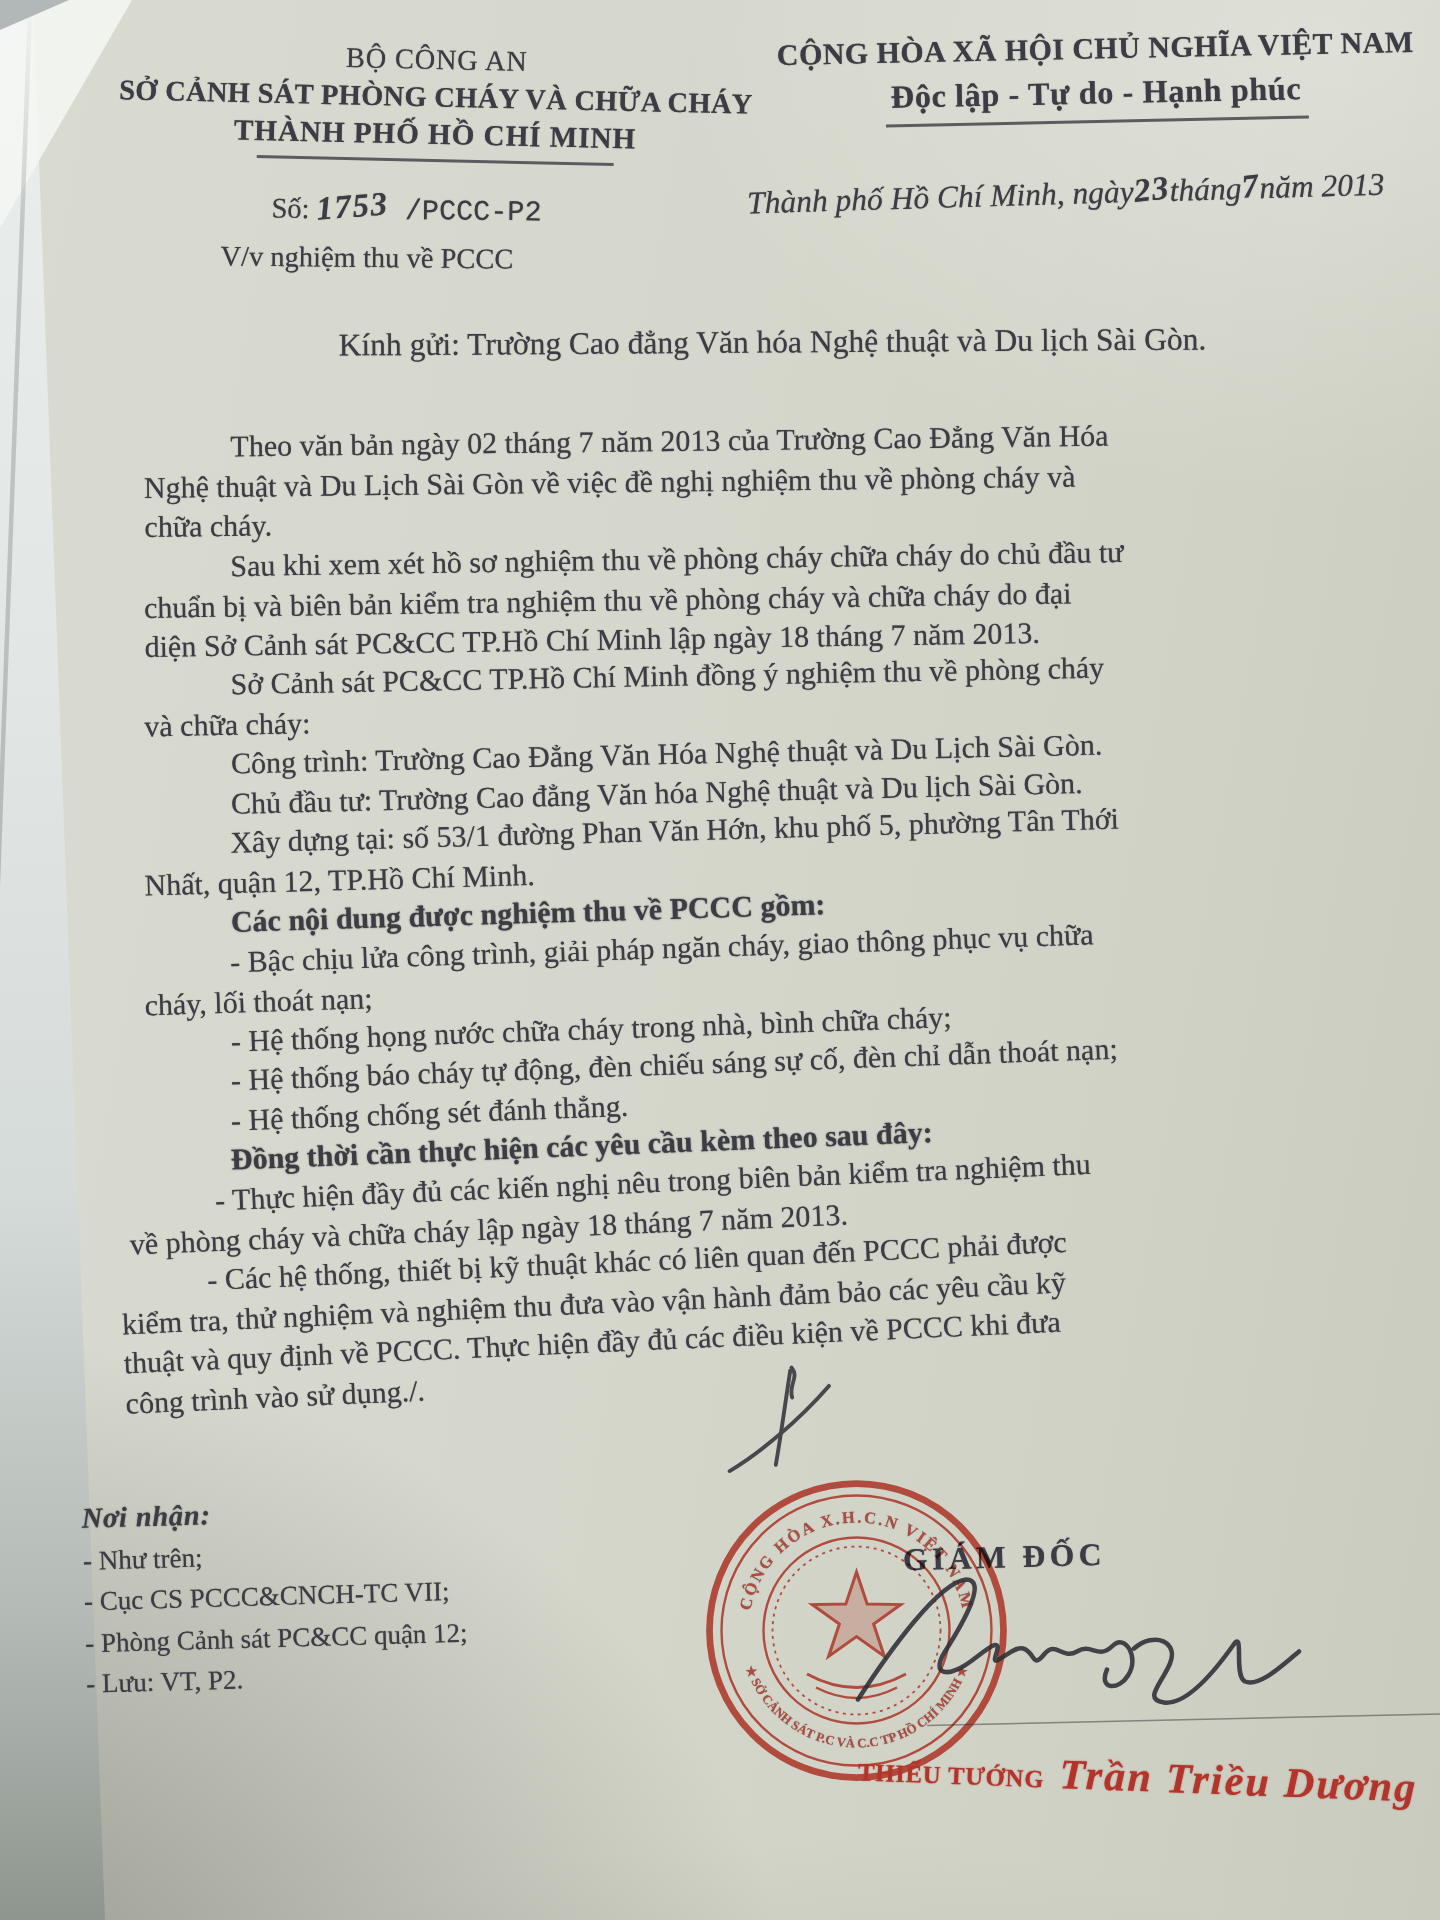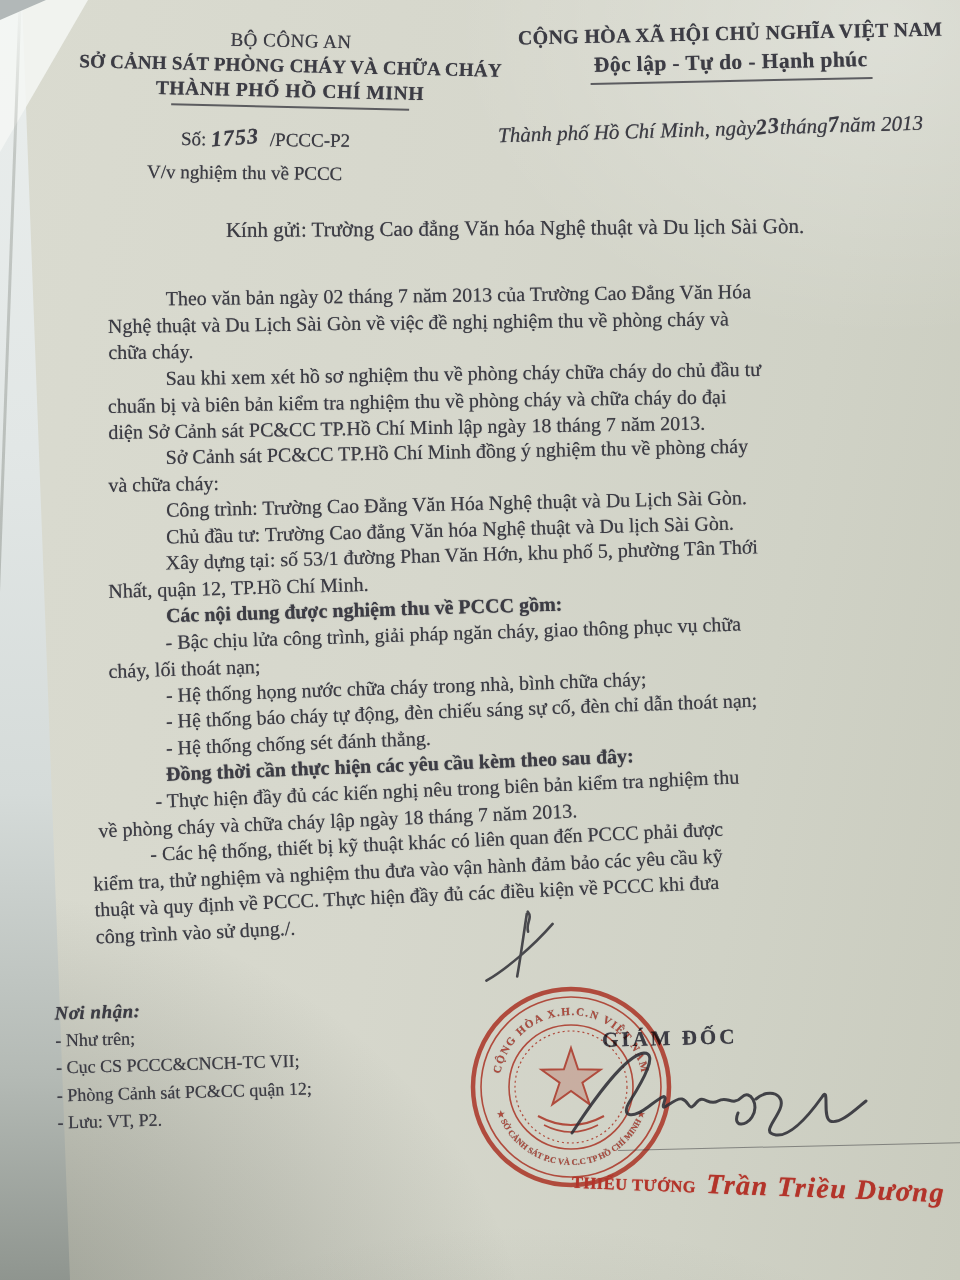--- a/index.html
+++ b/index.html
@@ -30,28 +30,28 @@
   .hdr-left .l3{font-size:19.5px;font-weight:bold;margin-top:3px;letter-spacing:.6px;}
   .u-left{width:238px;height:1.6px;background:rgba(60,60,68,.8);margin:4px auto 0;}
   .hdr-right{position:absolute;left:508px;top:22px;width:445px;text-align:center;transform:rotate(-1.2deg);}
   .hdr-right .l1{font-size:20px;font-weight:bold;letter-spacing:.3px;}
   .hdr-right .l2{font-size:21.5px;font-weight:bold;margin-top:5px;letter-spacing:.4px;}
   .u-right{width:282px;height:1.6px;background:rgba(60,60,68,.8);margin:5px auto 0;}
   
   .num-row{position:absolute;left:181px;top:126px;font-size:19px;transform:rotate(.6deg);}
   .hand{font-style:italic;font-weight:600;display:inline-block;transform:rotate(-5deg) translateY(-1px);
         font-size:22px;letter-spacing:1px;}
-  .num-suffix{margin-left:6px;}
+  .num-suffix{margin-left:6px;font-family:Liberation Mono, monospace;}
   .subject{position:absolute;left:147px;top:162px;font-size:19px;transform:rotate(.6deg);}
   .date-row{position:absolute;left:498px;top:116px;font-size:21px;font-style:italic;transform:rotate(-1.7deg);white-space:nowrap;}
   .date-row .hand{font-size:22px;}
   
   .greeting{position:absolute;left:70px;top:216px;width:890px;text-align:center;font-size:21px;transform:rotate(-.4deg);}
   
-  .body{position:absolute;left:108px;top:286px;width:826px;font-size:20px;line-height:26.5px;}
+  .body{position:absolute;left:96px;top:286px;width:826px;font-size:20px;line-height:26.5px;}
   .body .par{transform-origin:0 50%;}
   .body .line{white-space:nowrap;}
   .body .ind{padding-left:58px;}
   .body .bold{font-weight:bold;text-shadow:0 0 1.1px rgba(55,55,62,.85);}
   .r1{transform:rotate(-.7deg);}  .r2{transform:rotate(-.9deg);}
   .r3{transform:rotate(-1.1deg);} .r4{transform:rotate(-1.25deg);}
   .r5{transform:rotate(-1.4deg);} .r6{transform:rotate(-1.55deg);}
   .r7{transform:rotate(-1.7deg);} .r8{transform:rotate(-1.85deg);}
   .r9{transform:rotate(-1.95deg);}.r10{transform:rotate(-2.05deg);}
   .r11{transform:rotate(-2.15deg);}.r12{transform:rotate(-2.25deg);}

